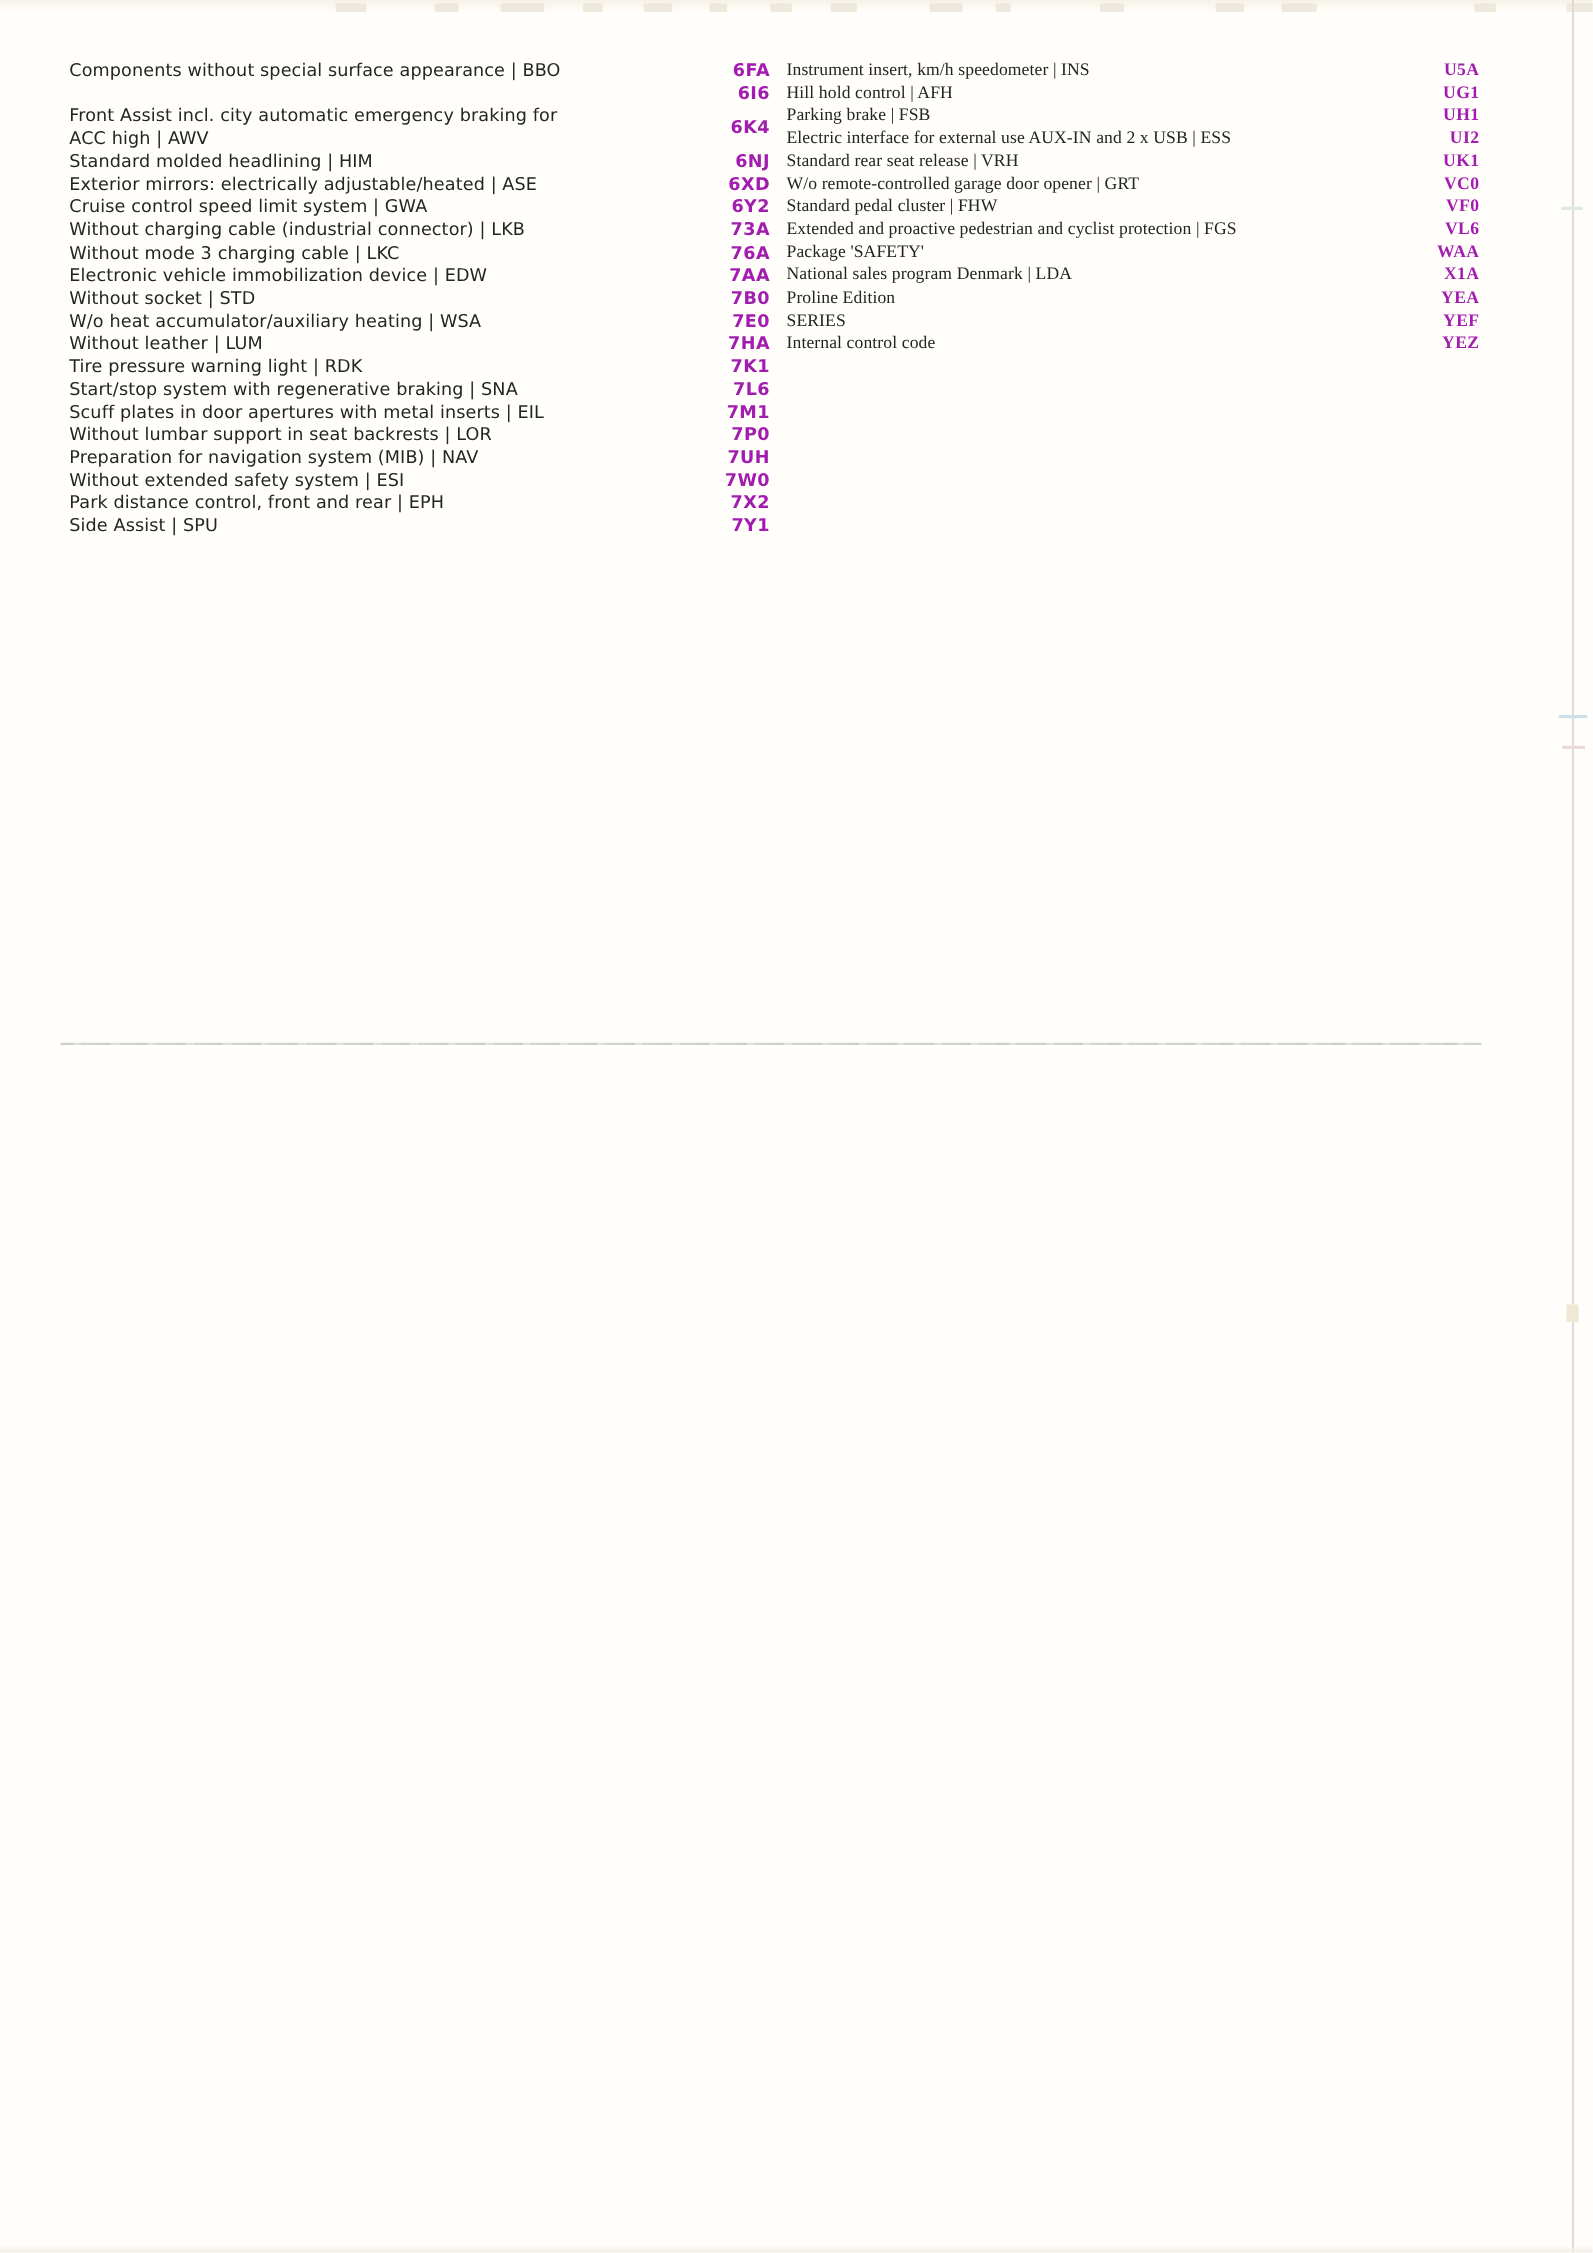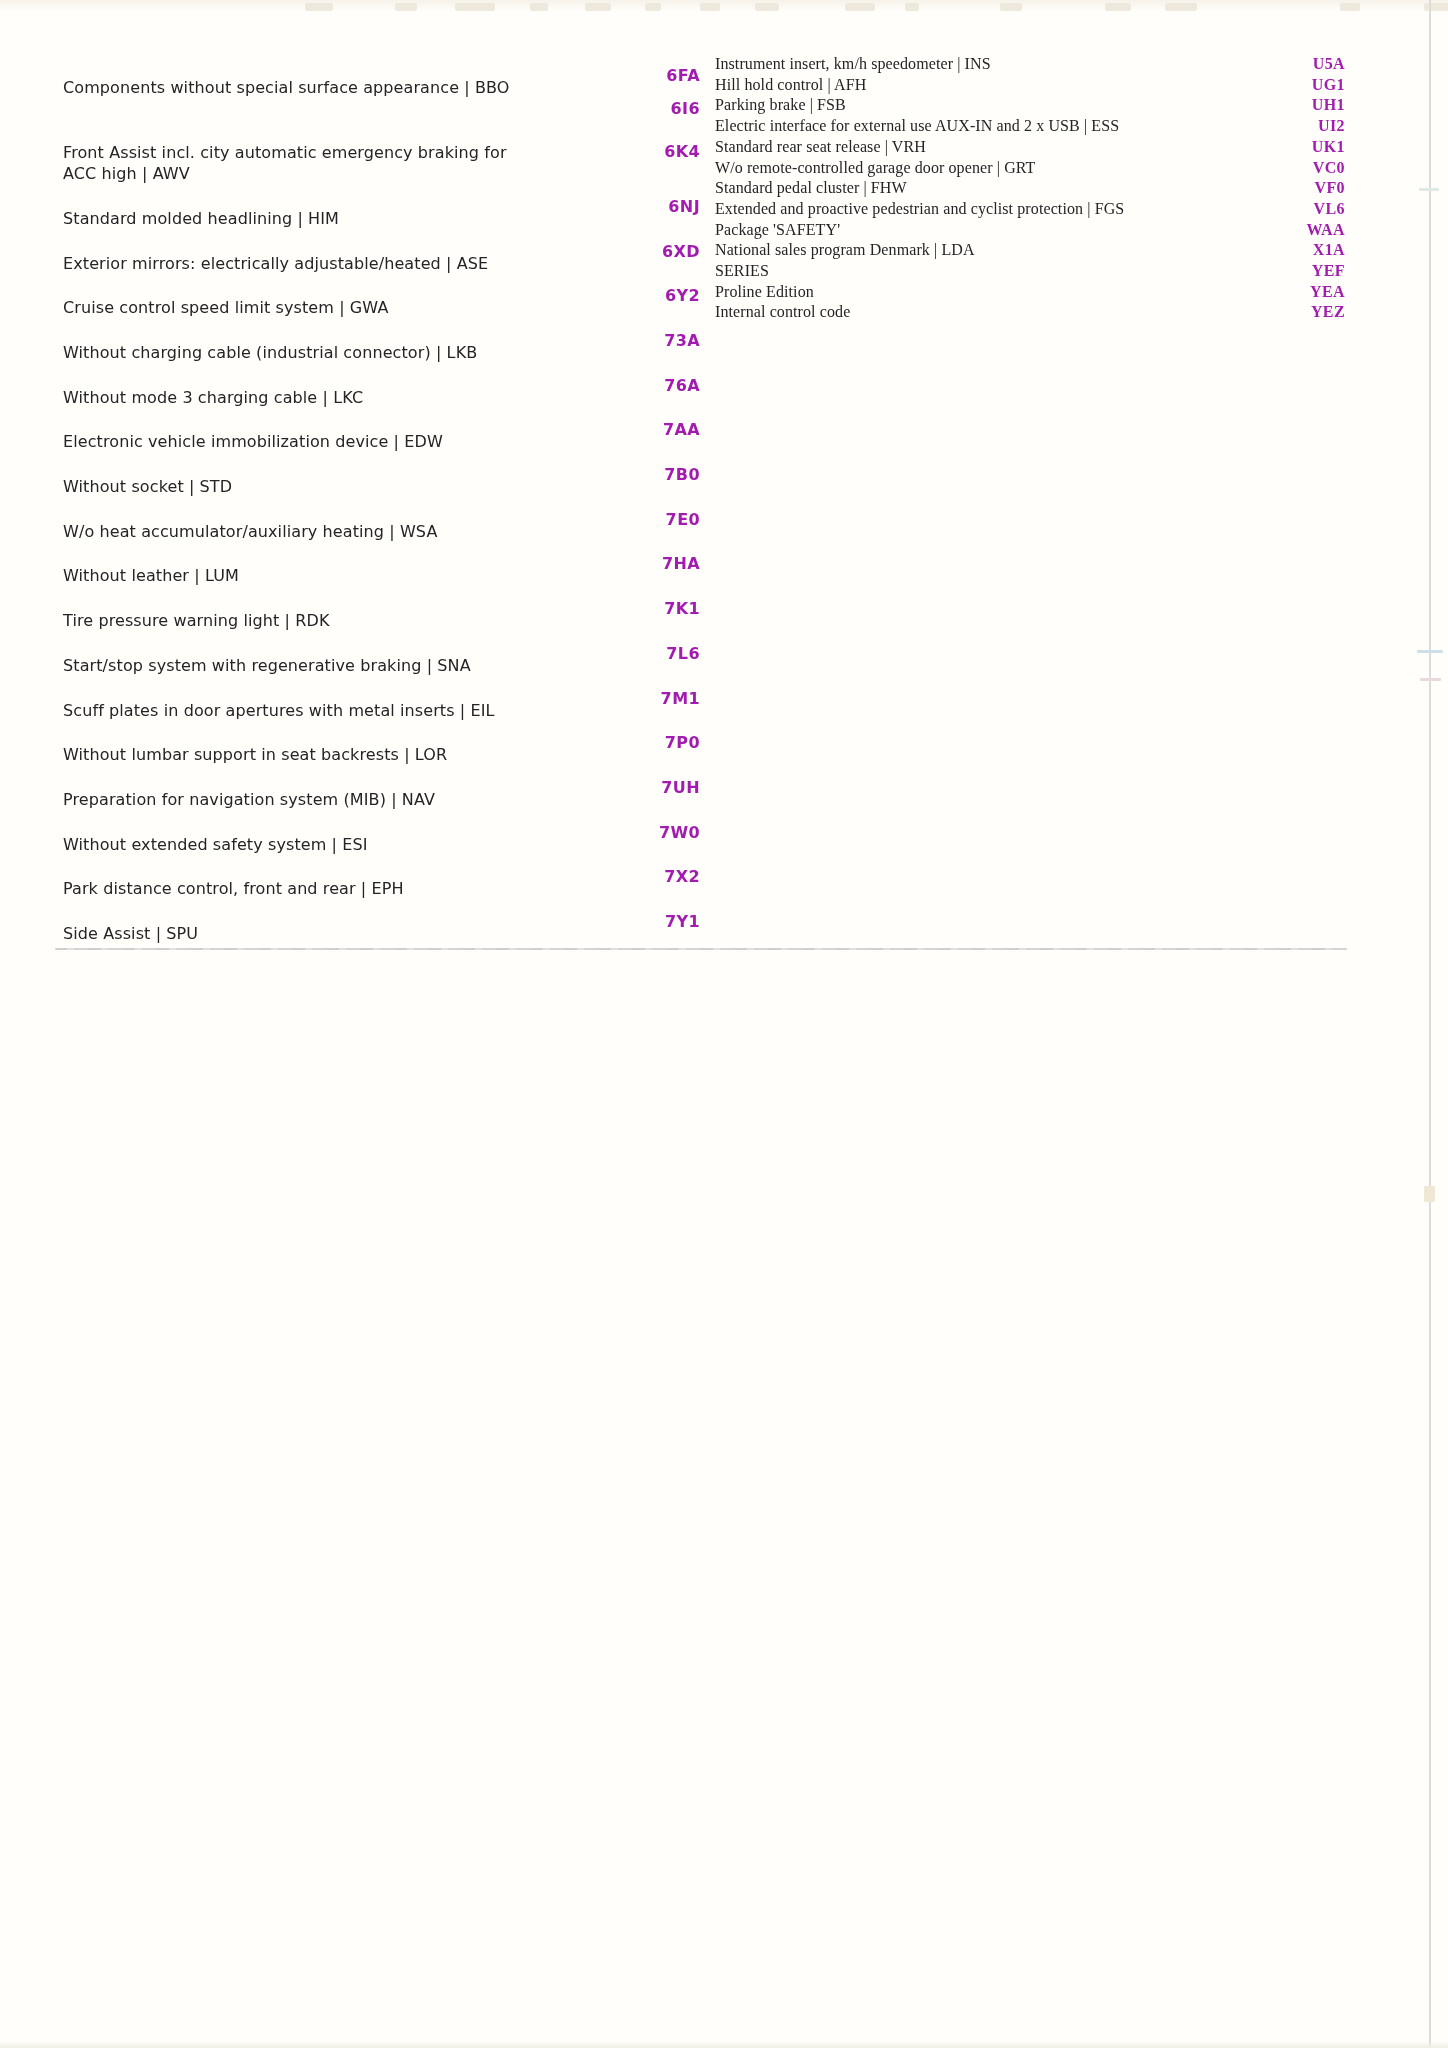--- a/index.html
+++ b/index.html
@@ -41,21 +41,21 @@
   .col-left  { left: 63px;  width: 655px; }
   .col-right { left: 715px; width: 632px; font-family: Liberation Serif, serif; }
 
   .row { display: flex; align-items: center; }
   .desc {
     font-size: 16px;
     line-height: 20.7px;
     letter-spacing: 0.1px;
     color: #242424;
   }
-  .col-left  .desc { width: 450px; margin-top: 24px; }
+  .col-left  .desc { width: 450px; }
   .col-right .desc { width: 465px; }
   .code {
     flex: 1;
     text-align: right;
     font-weight: 700;
     font-size: 16px;
     line-height: 20.7px;
     letter-spacing: 0.4px;
     color: #a21caf;
     white-space: nowrap;
@@ -213,26 +213,26 @@
       </div>
       <div class="row">
         <div class="desc">Package 'SAFETY'</div>
         <div class="code">WAA</div>
       </div>
       <div class="row">
         <div class="desc">National sales program Denmark | LDA</div>
         <div class="code">X1A</div>
       </div>
       <div class="row">
+        <div class="desc">Proline Edition</div>
+        <div class="code">YEA</div>
+      </div>
+      <div class="row">
         <div class="desc">SERIES</div>
         <div class="code">YEF</div>
-      </div>
-      <div class="row">
-        <div class="desc">Proline Edition</div>
-        <div class="code">YEA</div>
       </div>
       <div class="row">
         <div class="desc">Internal control code</div>
         <div class="code">YEZ</div>
       </div>
     </div>
 
   <div class="divider"></div>
 
   <div class="edge-line"></div>

